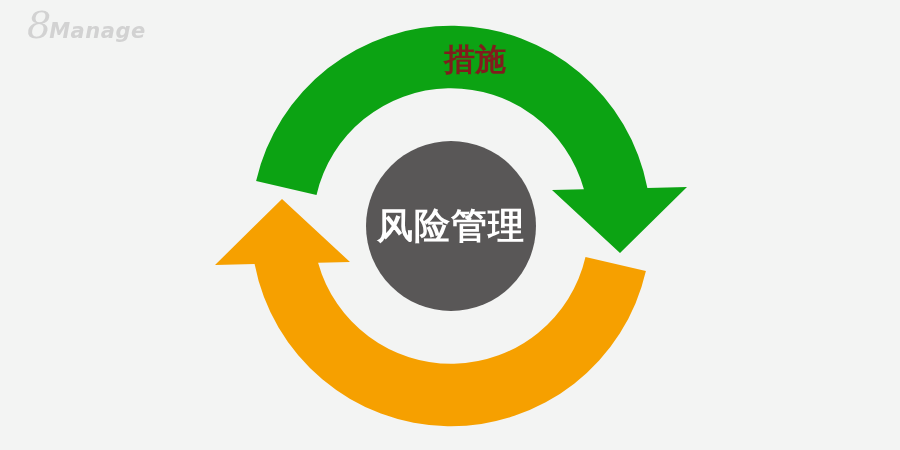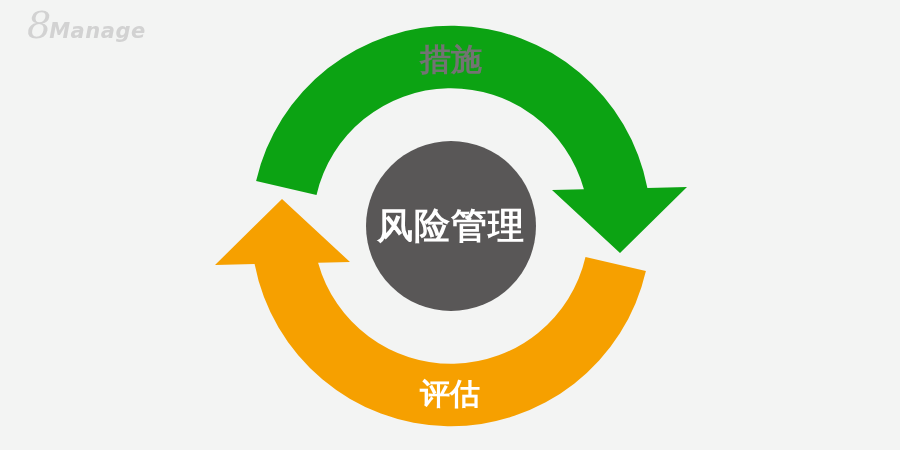--- a/index.html
+++ b/index.html
@@ -83,19 +83,18 @@
              L 687 187
              L 620 253
              L 552 190
              L 583.9 189.3
              A 138 138 0 0 0 316.5 195
              Z" fill="#f6a000"></path>
 
     <circle cx="451" cy="226" r="85" fill="#595757"></circle>
   </svg>
 
-  <div class="arc-label label-top" style="color: #737373;">措施</div>
+  <div class="arc-label label-top" style="color: #7f1d1d; margin-left: 24px;">措施</div>
 
   <div class="arc-label label-center" style="color: rgb(255, 255, 255);">风险管理</div>
 
-  <div class="arc-label label-bottom" style="color: rgb(255, 255, 255);">评估</div>
 
 </div>
 
 </body></html>

